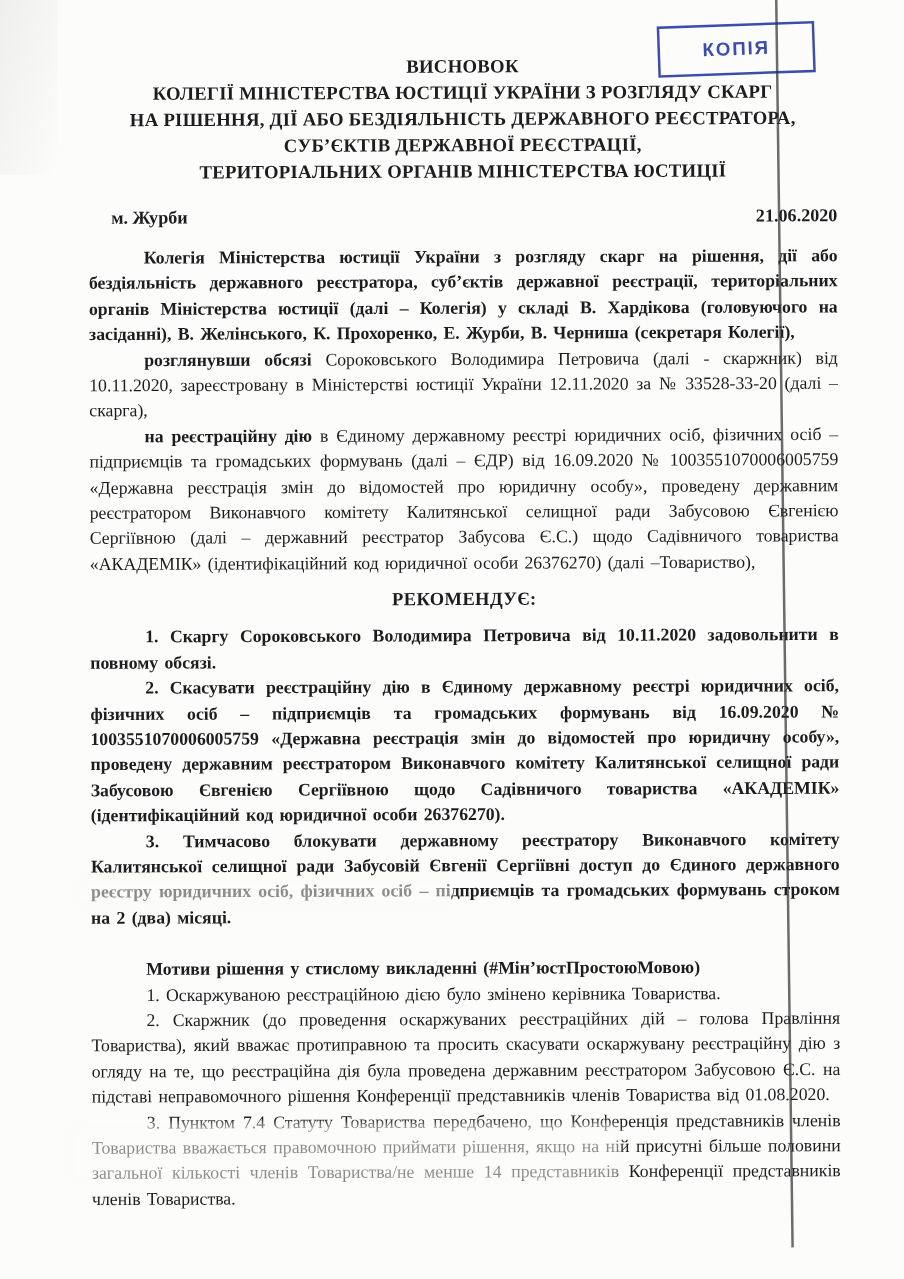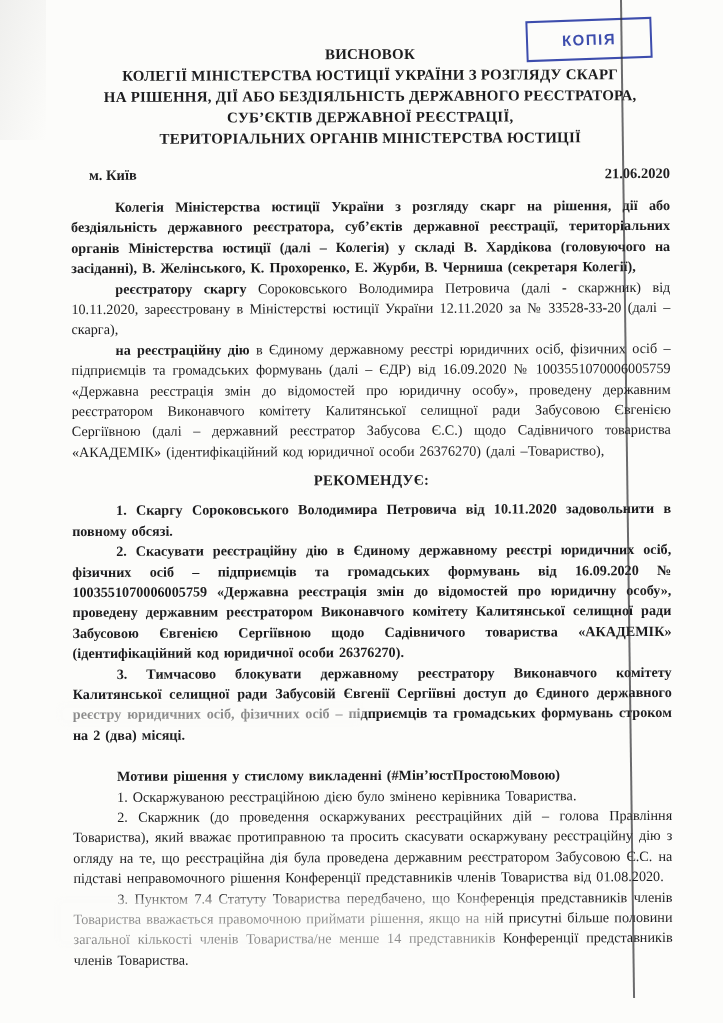--- a/index.html
+++ b/index.html
@@ -120,27 +120,27 @@
 
     <div class="title-block">
       <div>ВИСНОВОК</div>
       <div>КОЛЕГІЇ МІНІСТЕРСТВА ЮСТИЦІЇ УКРАЇНИ З РОЗГЛЯДУ СКАРГ</div>
       <div>НА РІШЕННЯ, ДІЇ АБО БЕЗДІЯЛЬНІСТЬ ДЕРЖАВНОГО РЕЄСТРАТОРА,</div>
       <div>СУБ’ЄКТІВ ДЕРЖАВНОЇ РЕЄСТРАЦІЇ,</div>
       <div>ТЕРИТОРІАЛЬНИХ ОРГАНІВ МІНІСТЕРСТВА ЮСТИЦІЇ</div>
     </div>
 
     <div class="place-date">
-      <span>м. Київ</span>
+      <span>м. Журби</span>
       <span>21.06.2020</span>
     </div>
 
     <p class="para bold first-para">Колегія Міністерства юстиції України з розгляду скарг на рішення, дії або бездіяльність державного реєстратора, суб’єктів державної реєстрації, територіальних органів Міністерства юстиції (далі – Колегія) у складі В. Хардікова (головуючого на засіданні), В. Желінського, К. Прохоренко, Е. Журби, В. Черниша (секретаря Колегії),</p>
 
-    <p class="para"><span class="bold">реєстратору скаргу</span><span> Сороковського Володимира Петровича (далі - скаржник) від 10.11.2020, зареєстровану в Міністерстві юстиції України 12.11.2020 за № 33528-33-20 (далі – скарга),</span></p>
+    <p class="para"><span class="bold">розглянувши обсязі</span><span> Сороковського Володимира Петровича (далі - скаржник) від 10.11.2020, зареєстровану в Міністерстві юстиції України 12.11.2020 за № 33528-33-20 (далі – скарга),</span></p>
 
     <p class="para"><span class="bold">на реєстраційну дію</span><span> в Єдиному державному реєстрі юридичних осіб, фізичних осіб – підприємців та громадських формувань (далі – ЄДР) від 16.09.2020 № 1003551070006005759 «Державна реєстрація змін до відомостей про юридичну особу», проведену державним реєстратором Виконавчого комітету Калитянської селищної ради Забусовою Євгенією Сергіївною (далі – державний реєстратор Забусова Є.С.) щодо Садівничого товариства «АКАДЕМІК» (ідентифікаційний код юридичної особи 26376270) (далі –Товариство),</span></p>
 
     <div class="center-heading">РЕКОМЕНДУЄ:</div>
 
     <p class="para bold">1. Скаргу Сороковського Володимира Петровича від 10.11.2020 задовольнити в повному обсязі.</p>
     <p class="para bold">2. Скасувати реєстраційну дію в Єдиному державному реєстрі юридичних осіб, фізичних осіб – підприємців та громадських формувань від 16.09.2020 № 1003551070006005759 «Державна реєстрація змін до відомостей про юридичну особу», проведену державним реєстратором Виконавчого комітету Калитянської селищної ради Забусовою Євгенією Сергіївною щодо Садівничого товариства «АКАДЕМІК» (ідентифікаційний код юридичної особи 26376270).</p>
     <p class="para bold">3. Тимчасово блокувати державному реєстратору Виконавчого комітету Калитянської селищної ради Забусовій Євгенії Сергіївні доступ до Єдиного державного реєстру юридичних осіб, фізичних осіб – підприємців та громадських формувань строком на 2 (два) місяці.</p>
 
     <p class="para bold motives-heading">Мотиви рішення у стислому викладенні (#Мін’юстПростоюМовою)</p>

